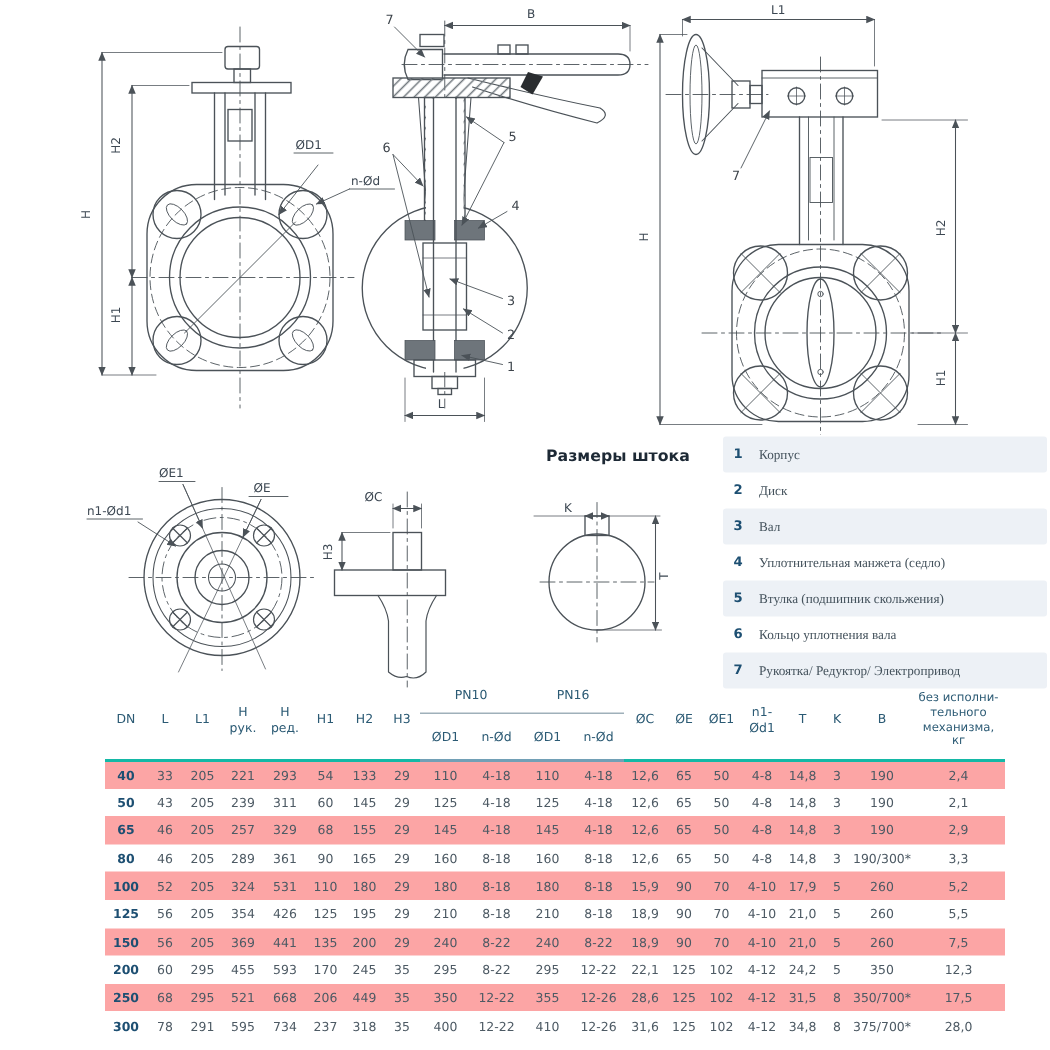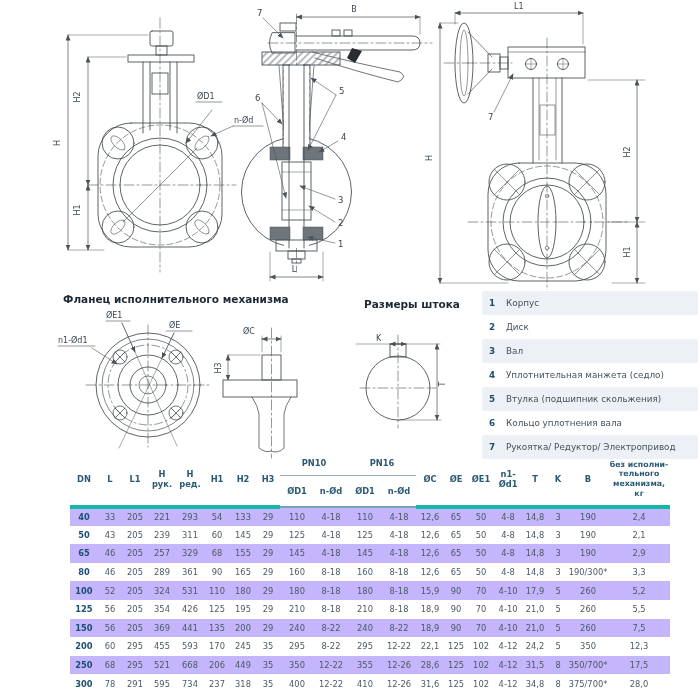--- a/index.html
+++ b/index.html
@@ -13,35 +13,35 @@
 
   .sec-title { position:absolute; font-size:10.5px; font-weight:bold; color:#1d2935; }
   #flange-title { left:63px; top:293px; }
   #stem-title { left:364px; top:298px; }
 
   
   #parts-list { position:absolute; left:482px; top:291px; width:216px; }
   .part-row { display:flex; align-items:center; height:24px; font-size:8.8px; border-radius:2px; }
   .part-row.alt { background:#edf1f6; }
   .part-num { width:24px; padding-left:7px; font-weight:bold; color:#1d4f72; }
-  .part-name { color:#44525c; }
+  .part-name { color:#44525c;font-family:Liberation Serif, serif; }
 
   
   #spec-table-wrap { position:absolute; left:70px; top:453px; width:604px; }
   table { border-collapse:collapse; table-layout:fixed; width:600px; }
   th, td { text-align:center; vertical-align:middle; font-size:8.3px; font-weight:normal; padding:0; }
-  thead th { color:#2b5a74; font-weight:bold; white-space:pre-line; line-height:1.25; }
+  thead th { color:#2b5a74; font-weight:normal; white-space:pre-line; line-height:1.25; }
   thead tr.grp th { height:22px; }
   thead tr.grp th.pn-grp { border-bottom:1px solid #9fb0ba; padding-bottom:1px; }
   thead tr.sub th { height:32px; }
-  thead th.rs { border-bottom:4px solid #14b8a6; }
+  thead th.rs { border-bottom:2px solid #14b8a6; }
   thead tr.sub th { border-bottom:2px solid #72a0b6; }
   tbody td { height:18.6px; color:#4d5a64; }
   tbody td.dn { font-weight:bold; color:#1d4f72; }
-  tbody tr.alt { background:#c4b5fd; }
+  tbody tr.alt { background:#fca5a5; }
 </style>
 </head>
 <body>
 
 <div id="canvas">
 
   <svg width="700" height="290" viewBox="0 0 700 290" style="position:absolute;left:0;top:0" fill="none" stroke-linecap="round">
     <defs>
       <marker id="ar" markerWidth="9" markerHeight="9" refX="5.5" refY="2.5" orient="auto-start-reverse" markerUnits="userSpaceOnUse">
         <path d="M0,0L6,2.5L0,5z" fill="#4b5258" stroke="none"></path>
@@ -238,21 +238,20 @@
       <g stroke="none">
         <text class="dm" x="514" y="9">L1</text>
         <text class="dm" transform="rotate(-90 432 158)" x="432" y="158" text-anchor="middle">H</text>
         <text class="pnum" x="488" y="120">7</text>
         <text class="dm" transform="rotate(-90 630 152)" x="630" y="152" text-anchor="middle">H2</text>
         <text class="dm" transform="rotate(-90 630 252)" x="630" y="252" text-anchor="middle">H1</text>
       </g>
     </g>
   </svg>
 
-  <div class="sec-title" id="flange-title">Фланец исполнительного механизма</div>
   <div class="sec-title" id="stem-title">Размеры штока</div>
 
   <svg width="480" height="165" viewBox="0 0 480 165" style="position:absolute;left:0;top:300px" fill="none" stroke-linecap="round">
 
     <g stroke="#4b5258" stroke-width="0.9">
       <line x1="86" y1="85" x2="210" y2="85" stroke-dasharray="10 3 2 3" stroke-width="0.6"></line>
       <line x1="148" y1="25" x2="148" y2="147" stroke-dasharray="10 3 2 3" stroke-width="0.6"></line>
       <circle cx="148" cy="85" r="52"></circle>
       <circle cx="148" cy="85" r="46" stroke-width="0.7"></circle>
       <circle cx="148" cy="85" r="40" stroke-dasharray="8 3 2 3" stroke-width="0.6"></circle>

